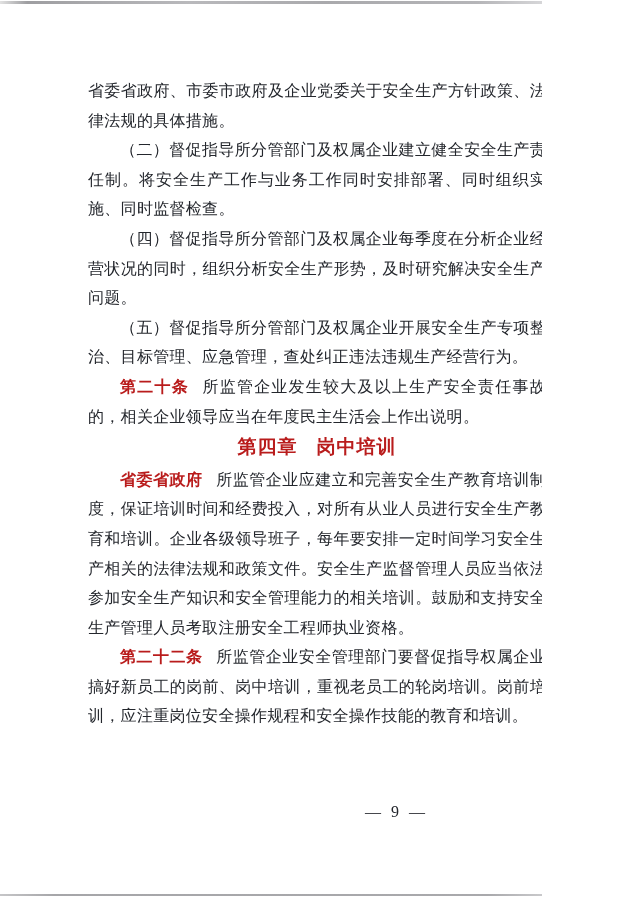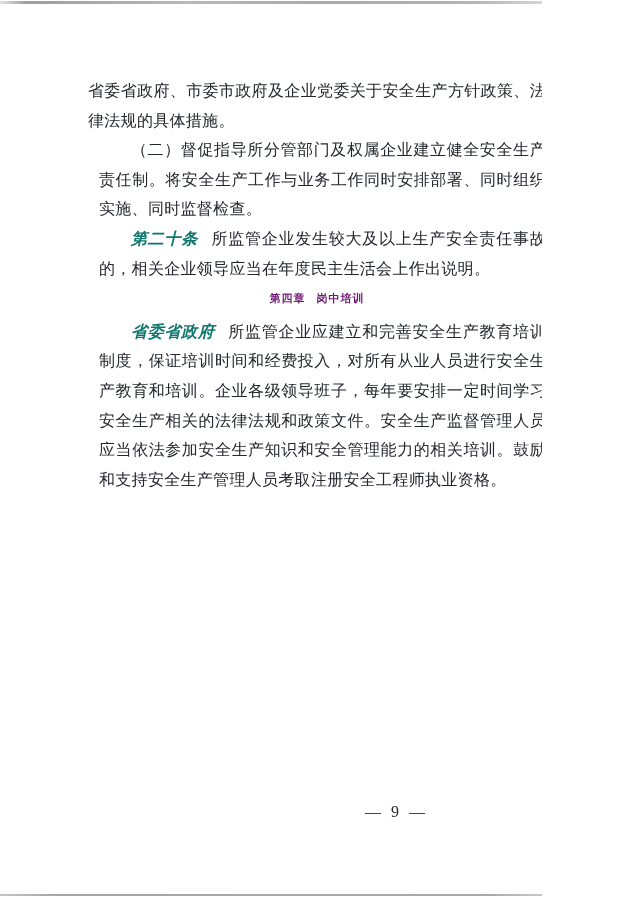--- a/index.html
+++ b/index.html
@@ -39,40 +39,39 @@
     top: 76px;
     width: 458px;
     font-size: 16px;
     line-height: 29.6px;
     letter-spacing: 0.3px;
     text-align: justify;
     text-justify: inter-character;
   }
 
   .para { margin: 0; }
-  .para.indent { text-indent: 2em; margin-left: 11px; }
+  .para.indent { text-indent: 2em; }
 
   .article-lead {
     font-family: "Liberation Sans", "DejaVu Sans", sans-serif;
     font-weight: bold;
-    color: #0f766e;
+    color: #b91c1c;
     margin-right: 0.85em;
-    font-style: italic;
   }
 
   .chapter {
     display: flex;
     justify-content: center;
     gap: 1em;
     margin: 1px 0 3px 0;
     font-family: Liberation Sans, sans-serif;
     font-weight: bold;
-    font-size: 11px;
+    font-size: 19px;
     line-height: 29.6px;
-    color: #701a75;
+    color: #b91c1c;
     letter-spacing: 1px;
   }
 
   .page-number {
     position: absolute;
     top: 803px;
     right: 114px;
     font-size: 16px;
     letter-spacing: 3px;
     color: #24272d;
@@ -86,35 +85,40 @@
 
   <div class="scan-line-top"></div>
 
   <div class="content">
 
     <p class="para">省委省政府、市委市政府及企业党委关于安全生产方针政策、法律法规的具体措施。</p>
 
     <p class="para indent">（二）督促指导所分管部门及权属企业建立健全安全生产责任制。将安全生产工作与业务工作同时安排部署、同时组织实施、同时监督检查。</p>
 
 
+    <p class="para indent">（四）督促指导所分管部门及权属企业每季度在分析企业经营状况的同时，组织分析安全生产形势，及时研究解决安全生产问题。</p>
 
+    <p class="para indent">（五）督促指导所分管部门及权属企业开展安全生产专项整治、目标管理、应急管理，查处纠正违法违规生产经营行为。</p>
 
     <p class="para indent">
       <span class="article-lead">第二十条</span><span>所监管企业发生较大及以上生产安全责任事故的，相关企业领导应当在年度民主生活会上作出说明。</span>
     </p>
 
     <h2 class="chapter">
       <span>第四章</span>
       <span>岗中培训</span>
     </h2>
 
     <p class="para indent">
       <span class="article-lead">省委省政府</span><span>所监管企业应建立和完善安全生产教育培训制度，保证培训时间和经费投入，对所有从业人员进行安全生产教育和培训。企业各级领导班子，每年要安排一定时间学习安全生产相关的法律法规和政策文件。安全生产监督管理人员应当依法参加安全生产知识和安全管理能力的相关培训。鼓励和支持安全生产管理人员考取注册安全工程师执业资格。</span>
     </p>
 
+    <p class="para indent">
+      <span class="article-lead">第二十二条</span><span>所监管企业安全管理部门要督促指导权属企业搞好新员工的岗前、岗中培训，重视老员工的轮岗培训。岗前培训，应注重岗位安全操作规程和安全操作技能的教育和培训。</span>
+    </p>
 
   </div>
 
   <div class="page-number">— 9 —</div>
 
   <div class="scan-line-bottom"></div>
 
 </div>
 
 </body></html>

